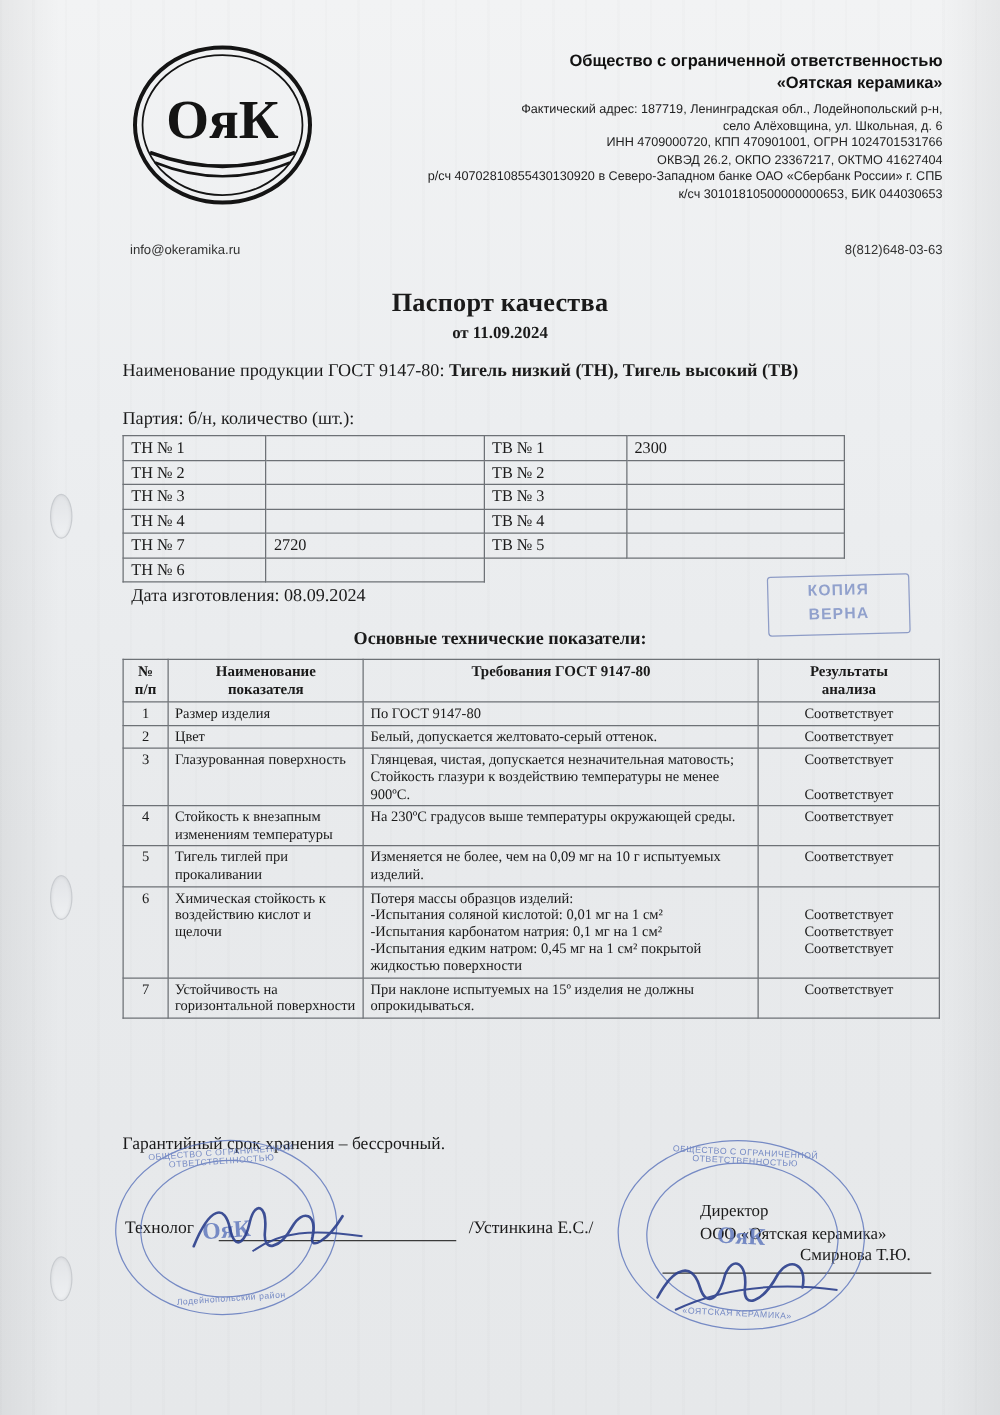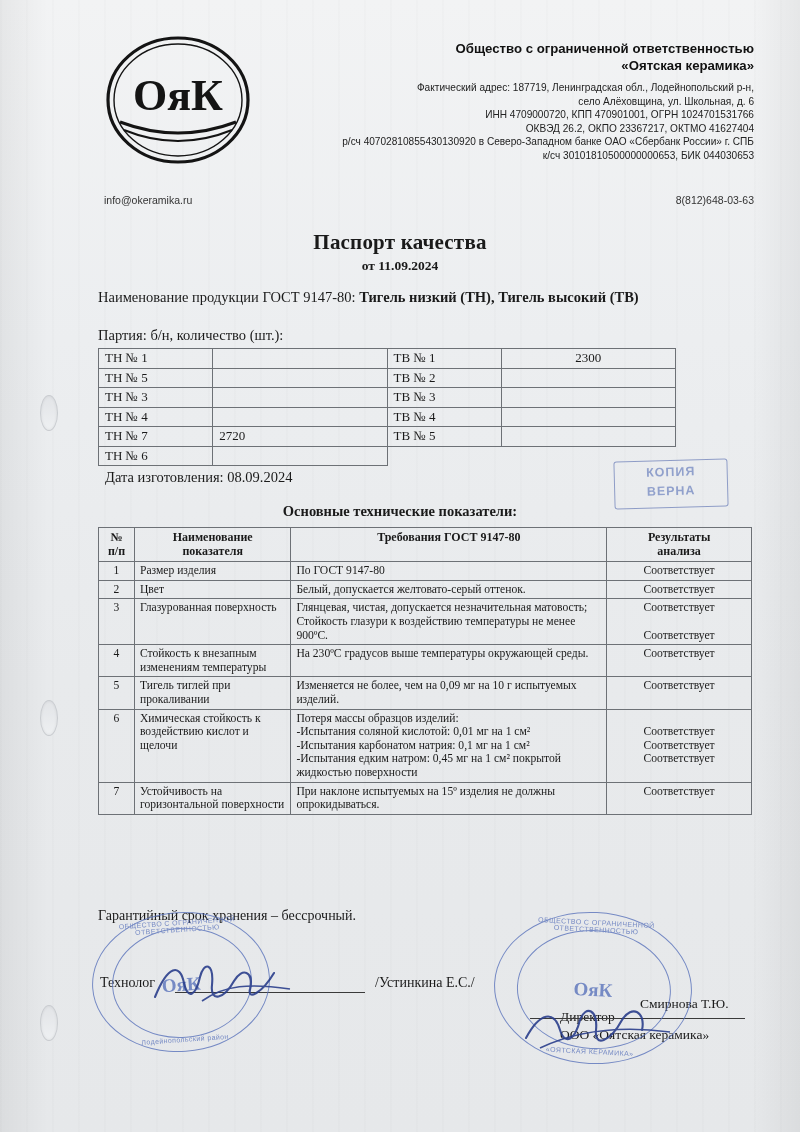--- a/index.html
+++ b/index.html
@@ -84,21 +84,21 @@
     position:absolute;left:98px;top:348px;width:578px;
     font-size:13px;
   }
   .tbl-batch td{
     border:1px solid #6d7176;height:16.5px;padding:1px 6px;
     background:transparent;
   }
   .tbl-batch td.c1{width:125px;}
   .tbl-batch td.c2{width:200px;}
   .tbl-batch td.c3{width:125px;}
-  .tbl-batch td.c4{width:200px;text-align:center;}
+  .tbl-batch td.c4{width:200px;}
   .tbl-batch td.noline{border:none;}
 
   .mfgdate{
     position:absolute;left:105px;top:469px;font-size:14.5px;
   }
 
   .sect-title{
     position:absolute;left:0;right:0;top:503px;text-align:center;
     font-size:14.5px;font-weight:bold;
   }
@@ -125,21 +125,21 @@
   .tech-label{
     position:absolute;left:100px;top:975px;font-size:14px;
   }
   .tech-line{
     position:absolute;left:175px;top:992px;width:190px;border-bottom:1px solid #3a3a3a;
   }
   .tech-name{
     position:absolute;left:375px;top:975px;font-size:14px;
   }
   .dir-label{
-    position:absolute;left:560px;top:960px;font-size:13.5px;line-height:18px;margin-top:48px;
+    position:absolute;left:560px;top:960px;font-size:13.5px;line-height:18px;
   }
   .dir-name{
     position:absolute;left:640px;top:996px;font-size:13.5px;
   }
   .dir-line{
     position:absolute;left:530px;top:1018px;width:215px;border-bottom:1px solid #3a3a3a;
   }
 
   
   .stamp-copy{
@@ -229,21 +229,21 @@
 
   <table class="tbl-batch">
     <tbody>
       <tr>
         <td class="c1">ТН № 1</td>
         <td class="c2"></td>
         <td class="c3">ТВ № 1</td>
         <td class="c4">2300</td>
       </tr>
       <tr>
-        <td class="c1">ТН № 5</td>
+        <td class="c1">ТН № 2</td>
         <td class="c2"></td>
         <td class="c3">ТВ № 2</td>
         <td class="c4"></td>
       </tr>
       <tr>
         <td class="c1">ТН № 3</td>
         <td class="c2"></td>
         <td class="c3">ТВ № 3</td>
         <td class="c4"></td>
       </tr>

